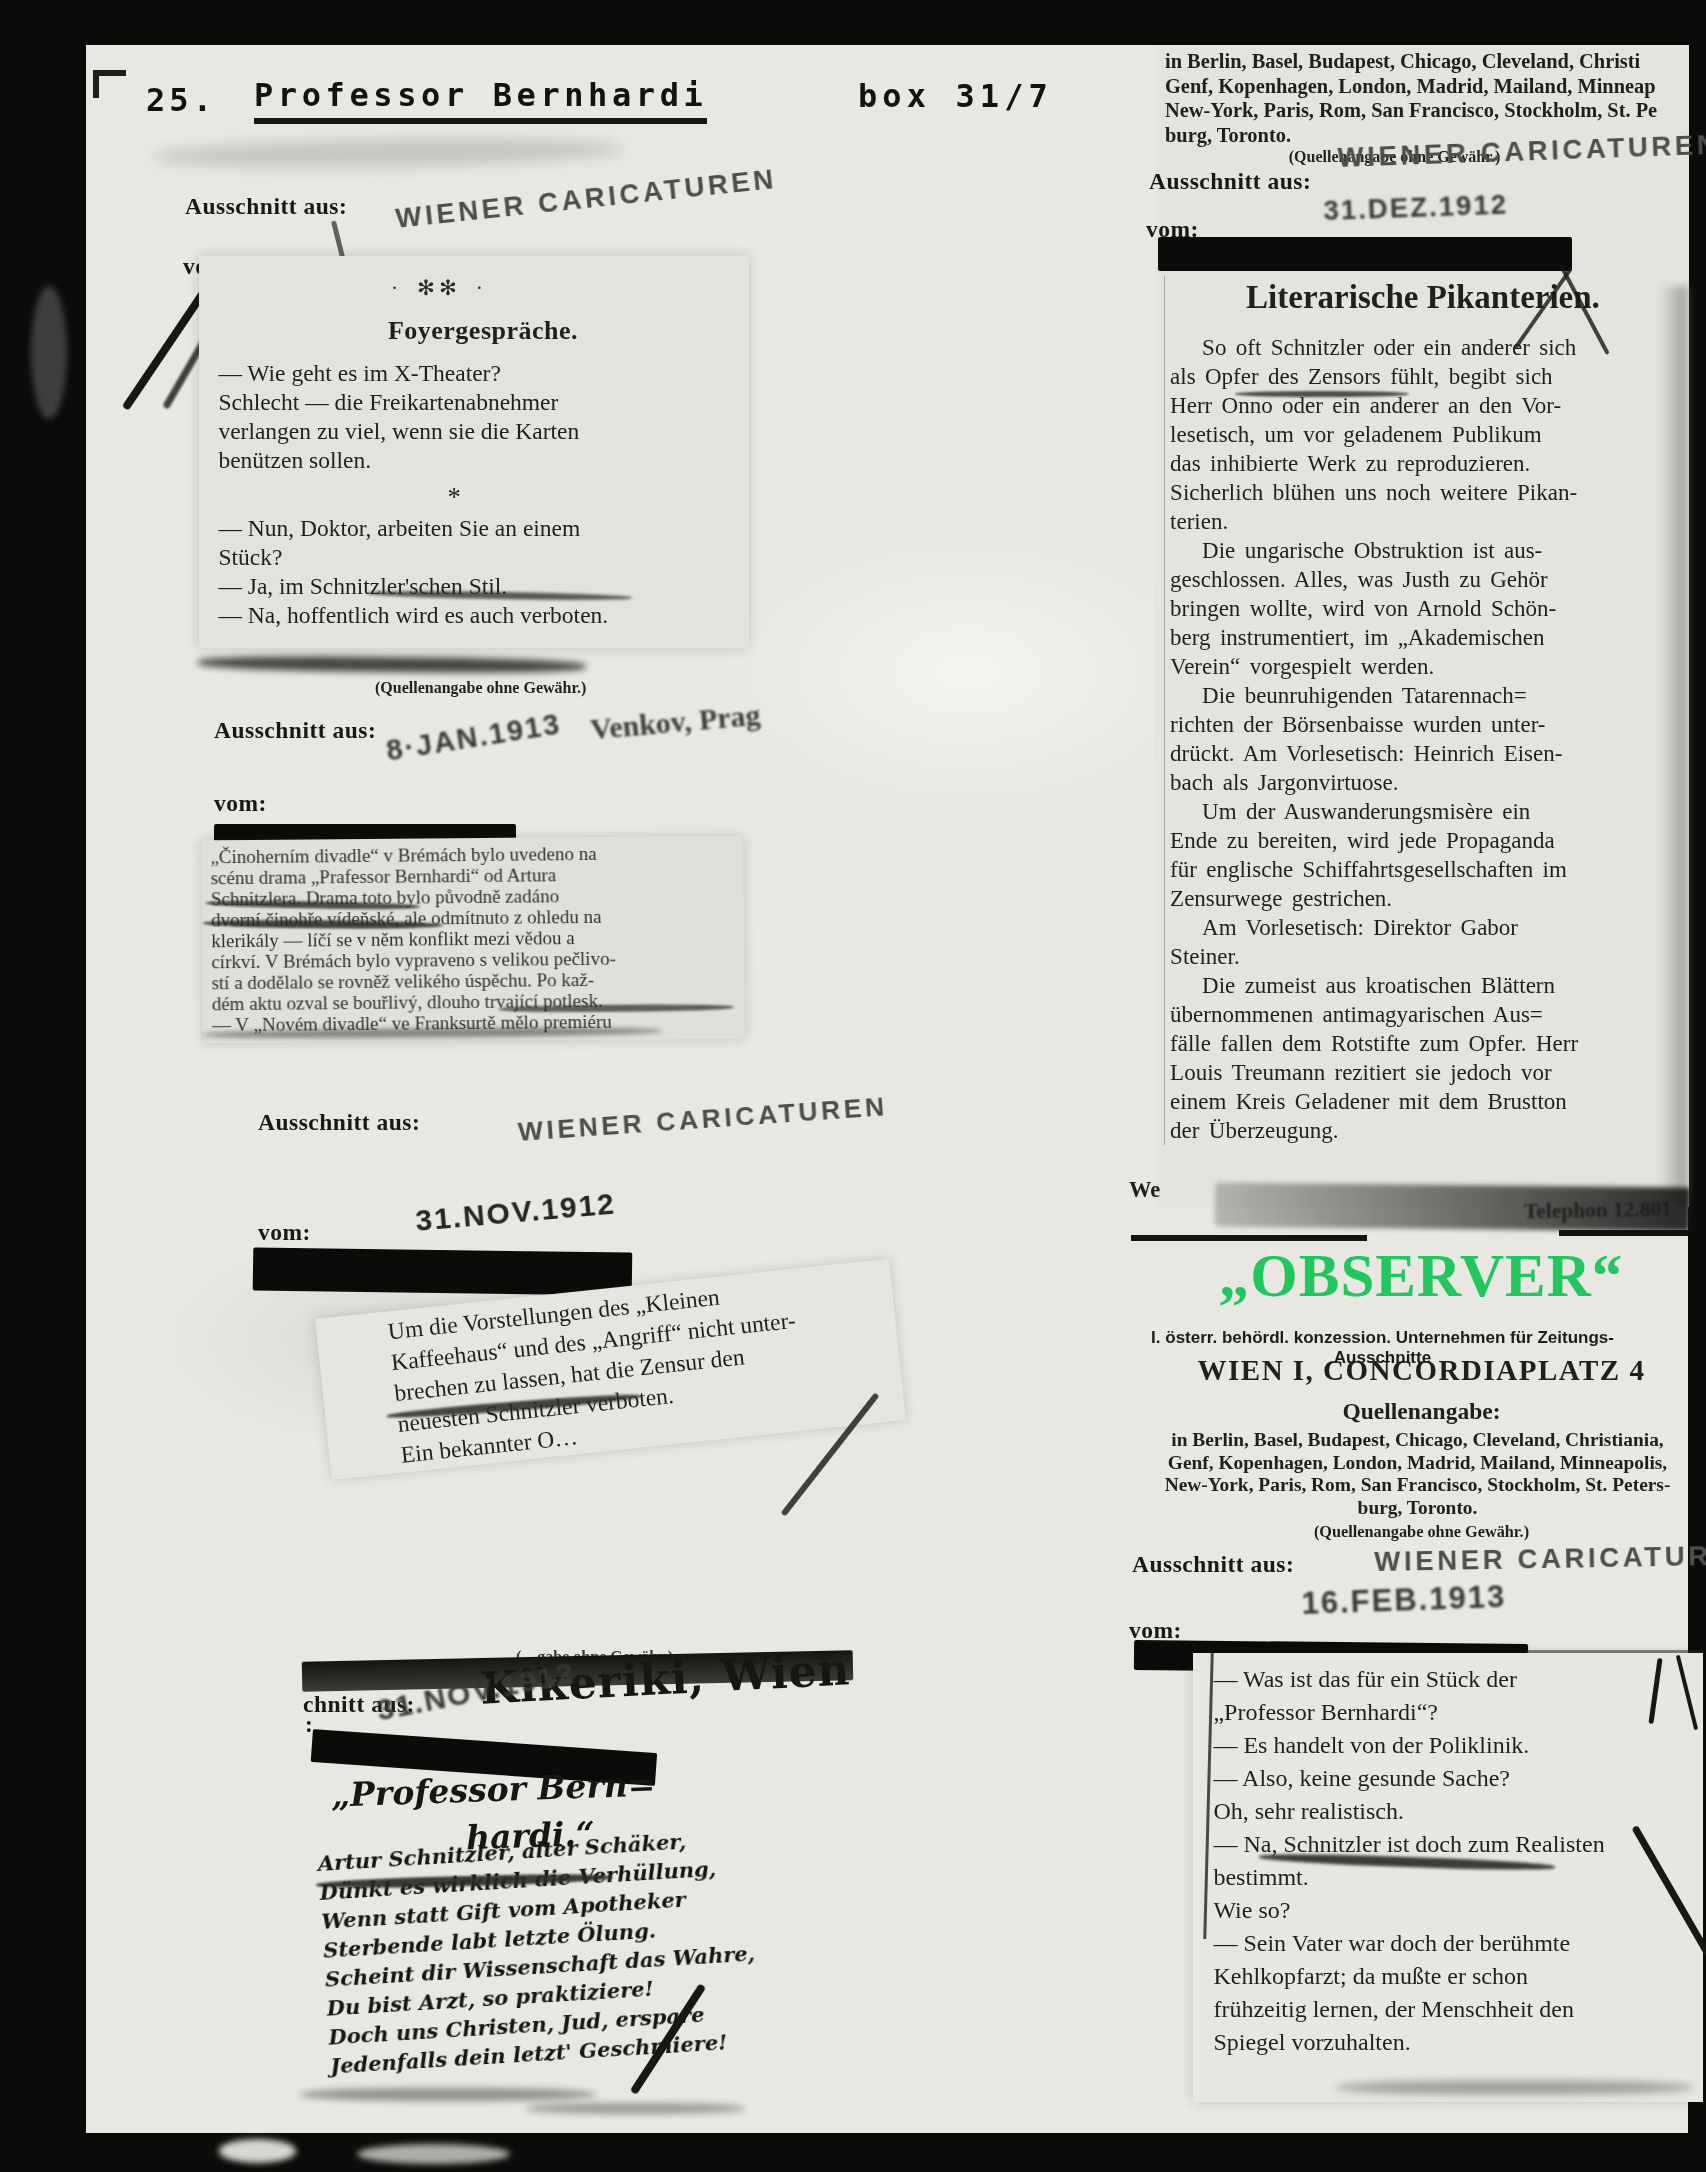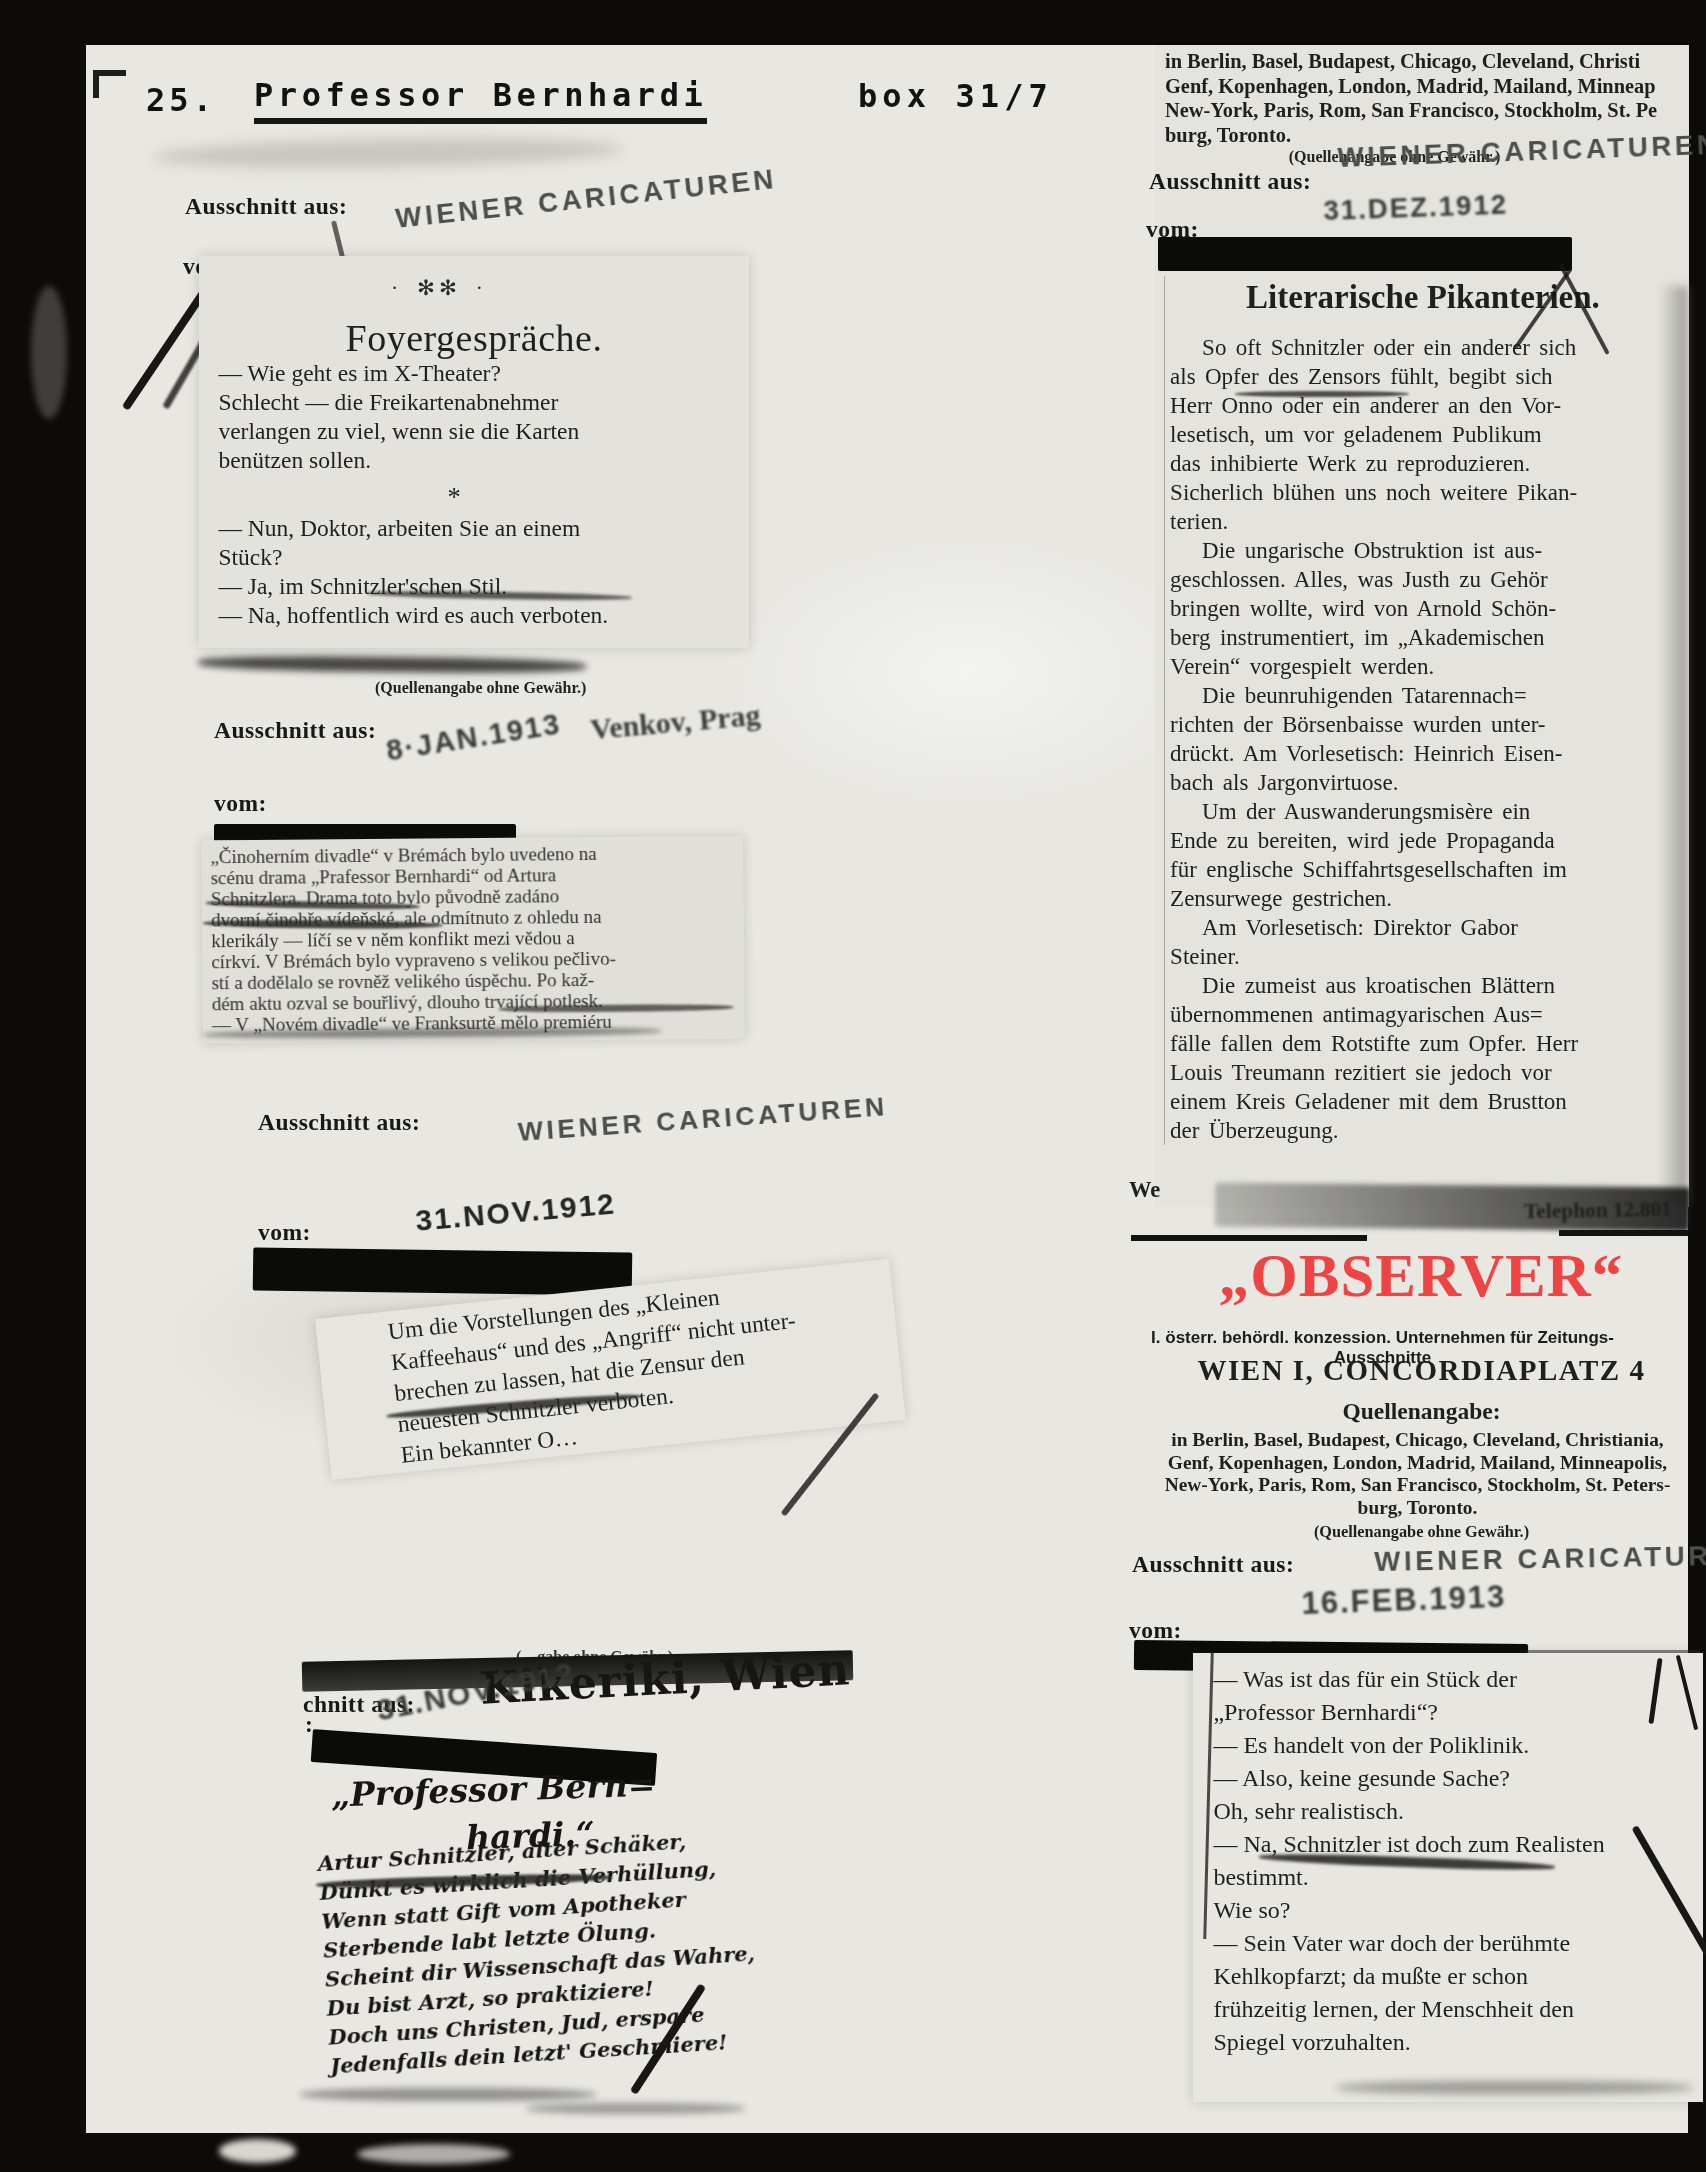--- a/index.html
+++ b/index.html
@@ -58,21 +58,21 @@
   <div class="abs label" style="left:185px;top:193px;">Ausschnitt aus:</div>
   <div class="abs stamp" style="left:394px;top:203px;font-size:27.6px;transform:rotate(-6deg);">WIENER CARICATUREN</div>
   <div class="abs datestamp" style="left:438px;top:286px;font-size:30px;transform:rotate(-10deg);">8·DEZ.1912</div>
   <div class="abs label" style="left:183px;top:253px;">vom:</div>
   <div class="pen" style="left:168px;top:255px;width:8.2px;height:168px;transform:rotate(34deg);filter:blur(0.5px);"></div>
   <div class="pen" style="left:200px;top:265px;width:6.6px;height:153px;transform:rotate(30deg);filter:blur(0.8px);opacity:.8;"></div>
   <div class="pen" style="left:347px;top:219px;width:4.6px;height:133px;transform:rotate(-14deg);filter:blur(0.5px);opacity:.65;"></div>
 
   <div class="clip-paper" style="left:199px;top:256px;width:550px;height:392px;">
     <div class="abs serif-txt center" style="left:0;top:19.4px;width:480px;font-size:21.4px;letter-spacing:4.1px;color:#2b2b2b;">· ✻✻ ·</div>
-    <div class="abs serif-txt center" style="left:0;top:60px;width:550px;font-size:38px;font-weight:400;letter-spacing:0.5px;">Foyergespräche.</div>
+    <div class="abs serif-txt center" style="left:9px;top:60px;width:550px;font-size:26px;font-weight:700;letter-spacing:0.5px;">Foyergespräche.</div>
     <div class="abs serif-txt hang" style="left:19.4px;top:103px;width:516px;font-size:23.5px;line-height:29px;">
         <span class="ln">— Wie geht es im X-Theater?</span>
         <span class="ln">Schlecht — die Freikartenabnehmer</span>
         <span class="ln">verlangen zu viel, wenn sie die Karten</span>
         <span class="ln">benützen sollen.</span>
       </div>
     <div class="abs serif-txt center" style="left:0;top:226px;width:510px;font-size:26.5px;">*</div>
     <div class="abs serif-txt hang" style="left:19.4px;top:258px;width:516px;font-size:23.5px;line-height:29px;">
         <span class="ln">— Nun, Doktor, arbeiten Sie an einem</span>
         <span class="ln">Stück?</span>
@@ -187,21 +187,21 @@
   <div class="pen" style="left:1541px;top:260px;width:4.1px;height:97px;transform:rotate(35deg);opacity:.8;"></div>
   <div class="pen" style="left:1582px;top:258px;width:4.1px;height:102px;transform:rotate(-28deg);opacity:.8;"></div>
   <div class="smudge" style="left:1235px;top:391px;width:174px;height:6.1px;filter:blur(1px);opacity:.8;"></div>
 
   <div class="abs serif-txt" style="left:1129px;top:1177px;font-weight:bold;font-size:22.5px;">We</div>
   <div class="abs" style="left:1215px;top:1185px;width:475px;height:44px;background:linear-gradient(90deg,rgba(30,29,27,.25),rgba(22,21,20,.9));filter:blur(2.6px);border-radius:4.1px;transform:rotate(.6deg);"></div>
   <div class="abs" style="left:1524px;top:1198px;font-family:'Liberation Serif',serif;font-weight:bold;font-size:21.4px;color:#1e1d1c;filter:blur(0.8px);transform:rotate(-1deg);white-space:nowrap;">Telephon 12.801</div>
   <div class="abs" style="left:1131px;top:1235px;width:236px;height:6.1px;background:#121211;"></div>
   <div class="abs" style="left:1559px;top:1230px;width:129px;height:6.1px;background:#121211;"></div>
 
-  <div class="abs serif-txt center" style="left:1166px;top:1241px;width:510px;font-size:61px;font-weight:bold;letter-spacing:1px;color:#ef4444;">„OBSERVER“</div>
+  <div class="abs serif-txt center" style="left:1166px;top:1241px;width:510px;font-size:61px;font-weight:bold;letter-spacing:1px;color:#22c55e;">„OBSERVER“</div>
   <div class="abs center" style="left:1112px;top:1328px;width:541px;font-family:'Liberation Sans',sans-serif;font-weight:bold;font-size:17px;color:#1c1c1b;">I. österr. behördl. konzession. Unternehmen für Zeitungs-Ausschnitte</div>
   <div class="abs serif-txt center" style="left:1169px;top:1354px;width:505px;font-size:29px;font-weight:bold;letter-spacing:1.5px;">WIEN I, CONCORDIAPLATZ 4</div>
   <div class="abs serif-txt center" style="left:1169px;top:1398px;width:505px;font-size:23.5px;font-weight:bold;">Quellenangabe:</div>
   <div class="abs serif-txt center pre" style="left:1134px;top:1429px;width:567px;font-size:19.4px;line-height:22.5px;font-weight:bold;">in Berlin, Basel, Budapest, Chicago, Cleveland, Christiania,
 Genf, Kopenhagen, London, Madrid, Mailand, Minneapolis,
 New-York, Paris, Rom, San Francisco, Stockholm, St. Peters-
 burg, Toronto.</div>
   <div class="abs serif-txt center" style="left:1169px;top:1522px;width:505px;font-size:16.3px;font-weight:bold;">(Quellenangabe ohne Gewähr.)</div>
 
   <div class="abs label" style="left:1132px;top:1551px;">Ausschnitt aus:</div>

